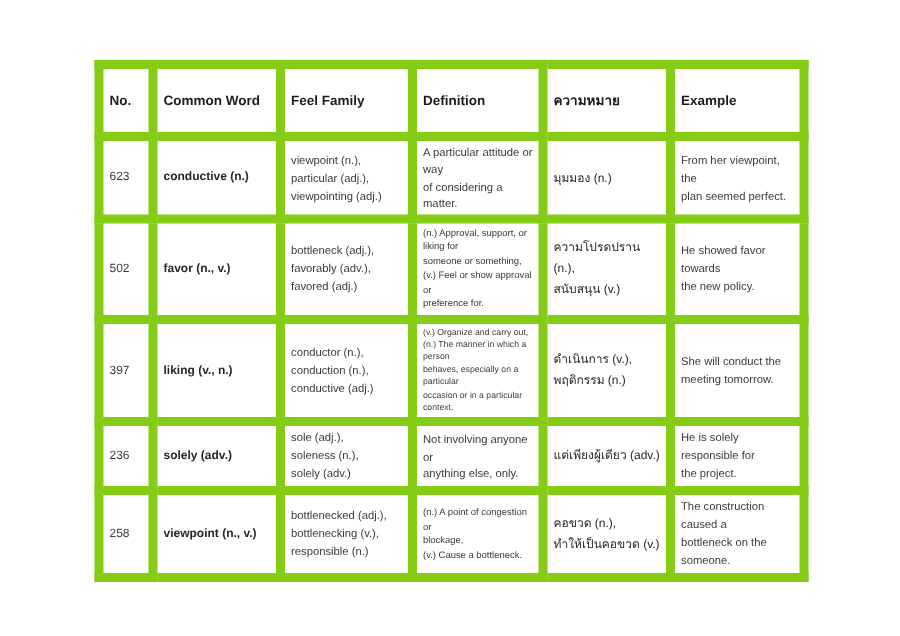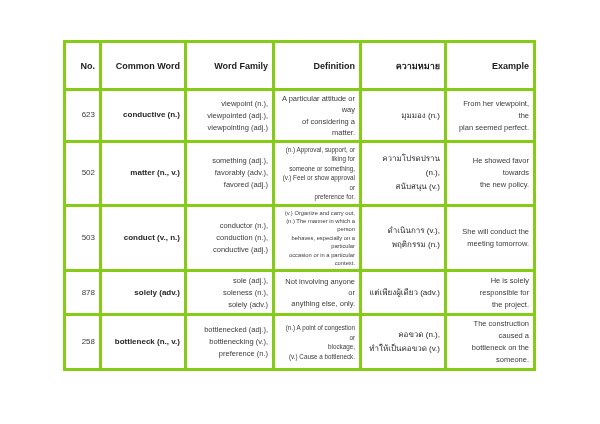--- a/index.html
+++ b/index.html
@@ -27,22 +27,22 @@
     width: 470px;
   }
   col.c-no      { width: 36px; }
   col.c-word    { width: 85px; }
   col.c-family  { width: 88px; }
   col.c-def     { width: 87px; }
   col.c-thai    { width: 85px; }
   col.c-example { width: 89px; }
 
   th, td {
-    border: 3px solid #84cc16;
-    text-align: right;
+    border: 6px solid #84cc16;
+    text-align: left;
     vertical-align: middle;
     padding: 2px 4px;
     box-sizing: border-box;
     white-space: pre-line;
     overflow: hidden;
   }
   thead tr { height: 48px; }
   th {
     font-size: 9px;
     font-weight: bold;
@@ -86,87 +86,87 @@
       <col class="c-word">
       <col class="c-family">
       <col class="c-def">
       <col class="c-thai">
       <col class="c-example">
     </colgroup>
     <thead>
       <tr>
         <th>No.</th>
         <th>Common Word</th>
-        <th>Word Family</th>
+        <th>Feel Family</th>
         <th>Definition</th>
         <th>ความหมาย</th>
         <th>Example</th>
       </tr>
     </thead>
     <tbody>
         <tr>
     <td class="no-cell">623</td>
     <td class="word-cell">conductive (n.)</td>
     <td class="family-cell">viewpoint (n.),
-viewpointed (adj.),
+particular (adj.),
 viewpointing (adj.)</td>
     <td class="def-cell">A particular attitude or way
 of considering a matter.</td>
     <td class="thai-cell">มุมมอง (n.)</td>
     <td class="example-cell">From her viewpoint, the
 plan seemed perfect.</td>
   </tr>
         <tr>
     <td class="no-cell">502</td>
-    <td class="word-cell">matter (n., v.)</td>
-    <td class="family-cell">something (adj.),
+    <td class="word-cell">favor (n., v.)</td>
+    <td class="family-cell">bottleneck (adj.),
 favorably (adv.),
 favored (adj.)</td>
     <td class="def-cell def-small">(n.) Approval, support, or liking for
 someone or something,
 (v.) Feel or show approval or
 preference for.</td>
     <td class="thai-cell">ความโปรดปราน (n.),
 สนับสนุน (v.)</td>
     <td class="example-cell">He showed favor towards
 the new policy.</td>
   </tr>
         <tr>
-    <td class="no-cell">503</td>
-    <td class="word-cell">conduct (v., n.)</td>
+    <td class="no-cell">397</td>
+    <td class="word-cell">liking (v., n.)</td>
     <td class="family-cell">conductor (n.),
 conduction (n.),
 conductive (adj.)</td>
     <td class="def-cell def-xsmall">(v.) Organize and carry out,
 (n.) The manner in which a person
 behaves, especially on a particular
 occasion or in a particular context.</td>
     <td class="thai-cell">ดำเนินการ (v.),
 พฤติกรรม (n.)</td>
     <td class="example-cell">She will conduct the
 meeting tomorrow.</td>
   </tr>
         <tr>
-    <td class="no-cell">878</td>
+    <td class="no-cell">236</td>
     <td class="word-cell">solely (adv.)</td>
     <td class="family-cell">sole (adj.),
 soleness (n.),
 solely (adv.)</td>
     <td class="def-cell">Not involving anyone or
 anything else, only.</td>
     <td class="thai-cell">แต่เพียงผู้เดียว (adv.)</td>
     <td class="example-cell">He is solely responsible for
 the project.</td>
   </tr>
         <tr>
     <td class="no-cell">258</td>
-    <td class="word-cell">bottleneck (n., v.)</td>
+    <td class="word-cell">viewpoint (n., v.)</td>
     <td class="family-cell">bottlenecked (adj.),
 bottlenecking (v.),
-preference (n.)</td>
+responsible (n.)</td>
     <td class="def-cell def-small">(n.) A point of congestion or
 blockage,
 (v.) Cause a bottleneck.</td>
     <td class="thai-cell">คอขวด (n.),
 ทำให้เป็นคอขวด (v.)</td>
     <td class="example-cell">The construction caused a
 bottleneck on the someone.</td>
   </tr>
       </tbody>
   </table>

